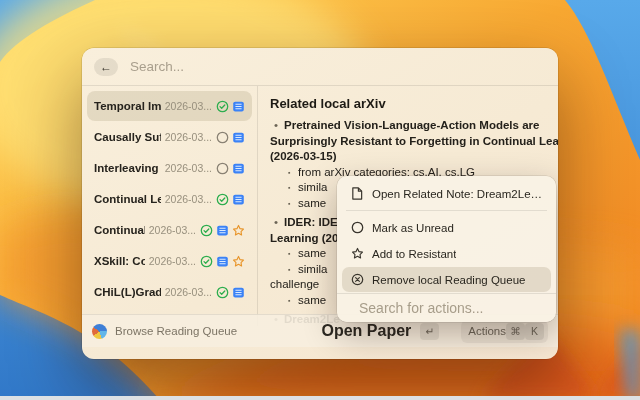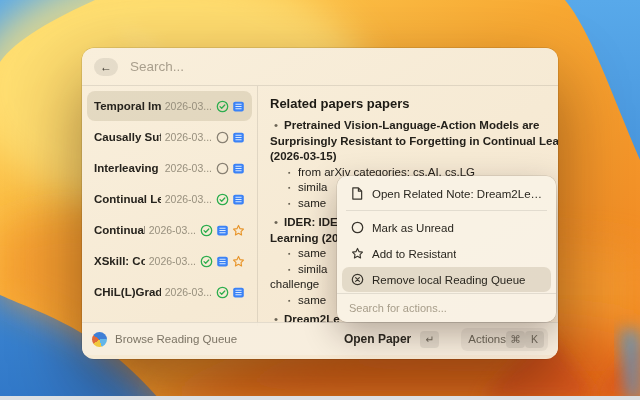--- a/index.html
+++ b/index.html
@@ -40,32 +40,32 @@
   
   .popup{position:absolute;left:255px;top:128px;width:219px;height:146px;border-radius:10px;
     background:rgba(249,241,228,.96);box-shadow:0 12px 34px rgba(30,10,0,.3),0 0 0 .5px rgba(0,0,0,.14);
     display:flex;flex-direction:column;overflow:hidden;z-index:5;}
   .pitems{padding-top:4px;}
   .pitem{height:25px;margin:1px 5px;border-radius:7px;display:flex;align-items:center;gap:8px;padding:0 8px;}
   .pitem.sel{background:rgba(86,62,16,.13);}
   .plabel{font-size:11.5px;color:#29261f;white-space:nowrap;overflow:hidden;text-overflow:ellipsis;}
   .pdivider{height:1px;background:rgba(0,0,0,.09);margin:4px 9px;}
   .picon{width:14px;height:14px;flex:0 0 auto;display:flex;align-items:center;justify-content:center;}
-  .psearch{margin-top:auto;border-top:1px solid rgba(0,0,0,.09);height:29px;display:flex;align-items:center;padding:0 12px;
-    font-size:11px;color:#a79d8a;}
+  .psearch{margin-top:auto;border-top:1px solid rgba(0,0,0,.09);height:29px;display:flex;align-items:center;padding:0 22px;
+    font-size:14px;color:#a79d8a;}
 
   
-  .footer{position:absolute;left:0;bottom:4px;width:100%;height:33px;box-sizing:border-box;
+  .footer{position:absolute;left:0;bottom:12px;width:100%;height:33px;box-sizing:border-box;
     border-top:1px solid rgba(0,0,0,.08);background:rgba(247,238,223,.9);
     display:flex;align-items:center;padding:0 10px;gap:8px;}
   .app-icon{width:15px;height:15px;border-radius:50%;
     background:conic-gradient(#3f7fd6 0 25%,#63b6e8 25% 45%,#f0c73e 45% 65%,#e06a3a 65% 85%,#3f7fd6 85% 100%);}
   .ctx-label{font-size:11.5px;color:#7c7465;}
   .footer-right{margin-left:auto;display:flex;align-items:center;gap:9px;}
-  .primary-action{font-size:12px;font-weight:700;color:#2c2922;}
+  .primary-action{font-size:16px;font-weight:700;color:#2c2922;}
   .key{min-width:13px;height:17px;padding:0 3px;border-radius:4px;background:rgba(0,0,0,.08);
     display:flex;align-items:center;justify-content:center;font-size:10.5px;color:#6e675a;}
   .actions-group{display:flex;align-items:center;background:rgba(0,0,0,.05);border-radius:6px;padding:3px 4px 3px 7px;}
   .actions-label{font-size:11.5px;color:#6e675a;}
 </style>
 </head>
 <body>
 <div class="stage">
 
   <svg class="wallpaper" viewBox="0 0 640 400" preserveAspectRatio="none">
@@ -222,21 +222,21 @@
 
       <svg width="13" height="13" viewBox="0 0 16 16">
         <rect x="1.5" y="2" width="13" height="12" rx="2.4" fill="#3b82f6"></rect>
         <path d="M4.2 5.2h7.6 M4.2 8h7.6 M4.2 10.8h7.6" stroke="#dbeafe" stroke-width="1.3"></path>
       </svg>
 
     </span>
   </div>
         </div>
       <div class="detail">
-        <div class="dheading">Related papers papers</div>
+        <div class="dheading">Related local arXiv</div>
         <div>
             <div class="dl tf">Pretrained Vision-Language-Action Models are</div>
             <div class="dl tc">Surprisingly Resistant to Forgetting in Continual Learning</div>
             <div class="dl tc">(2026-03-15)</div>
             <div class="dl sub">from arXiv categories: cs.AI, cs.LG</div>
             <div class="dl sub">simila</div>
             <div class="dl sub">same</div>
             <div class="dl tf">IDER: IDE</div>
             <div class="dl tc">Learning (20</div>
             <div class="dl sub">same</div>

